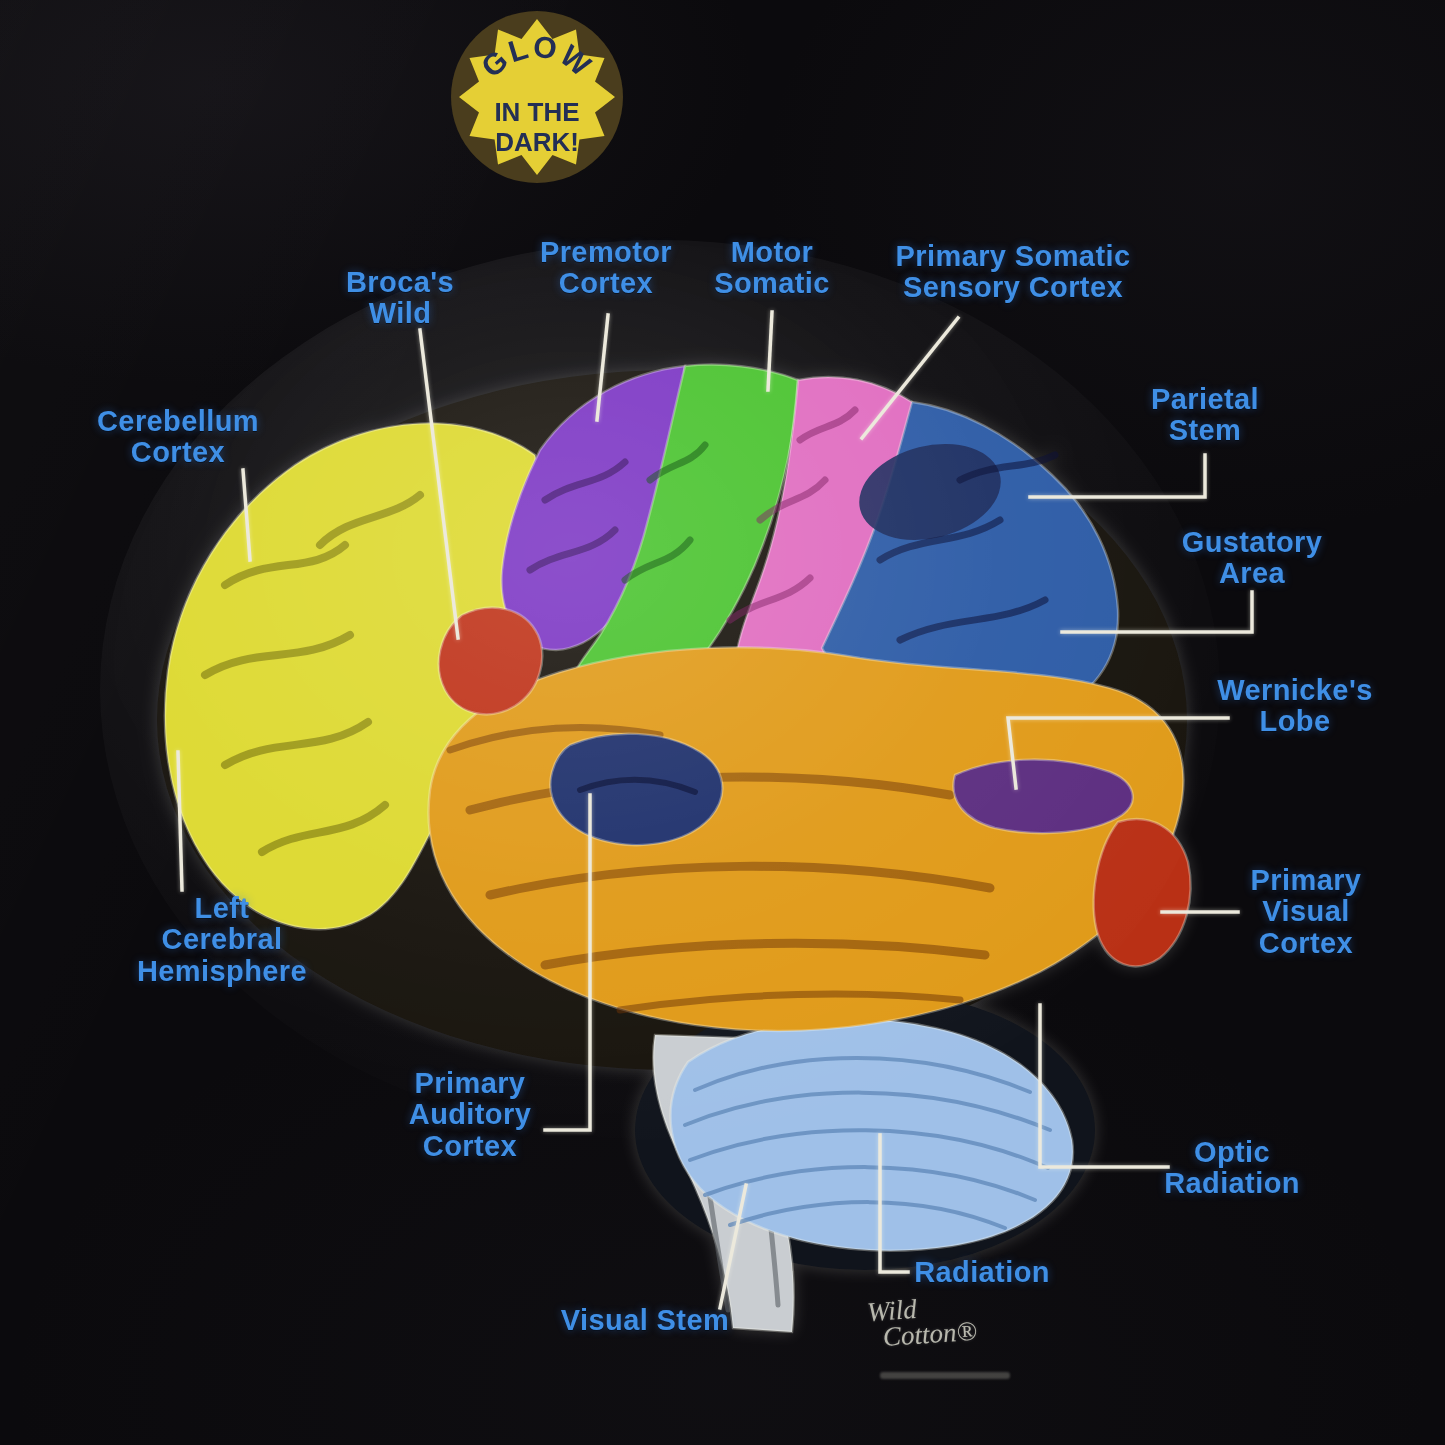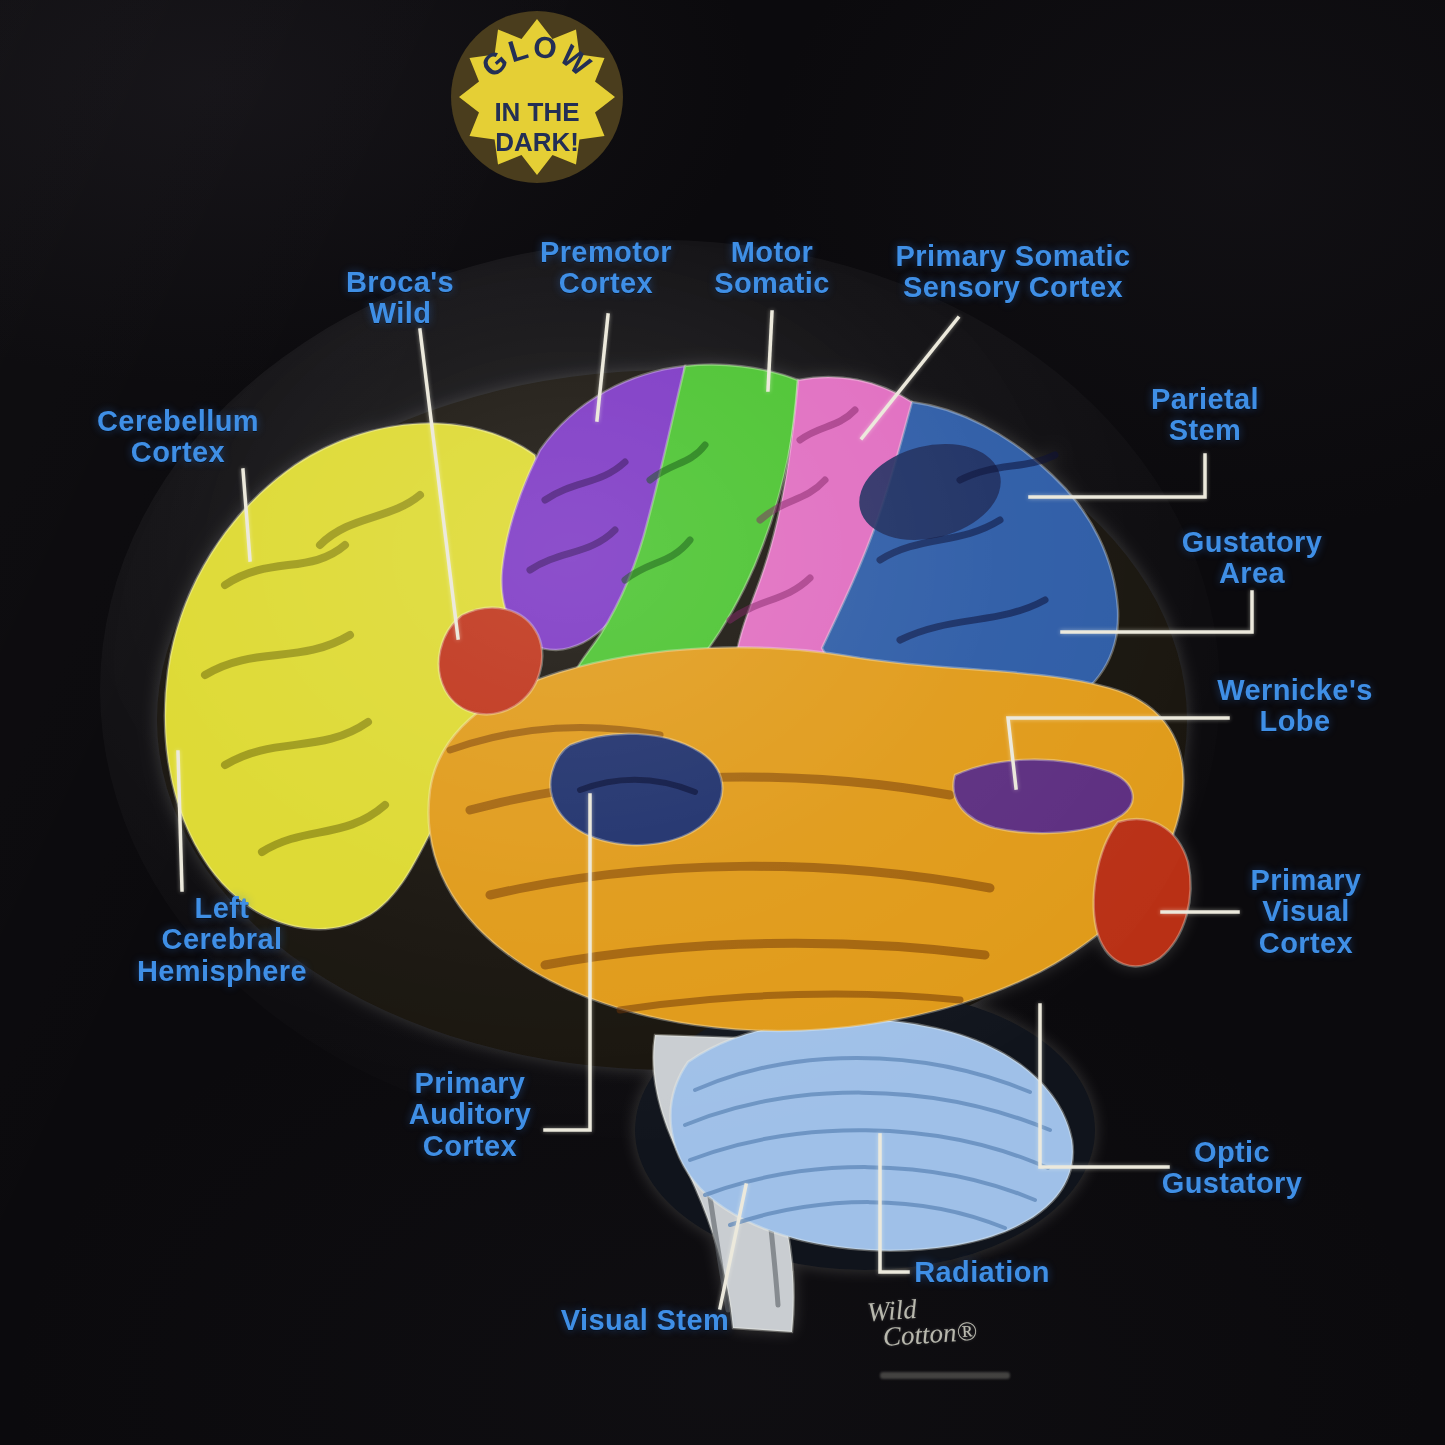--- a/index.html
+++ b/index.html
@@ -186,21 +186,21 @@
   <div class="lbl" style="left:222px;top:940px">Left
 Cerebral
 Hemisphere</div>
   <div class="lbl" style="left:1306px;top:912px">Primary
 Visual
 Cortex</div>
   <div class="lbl" style="left:470px;top:1115px">Primary
 Auditory
 Cortex</div>
   <div class="lbl" style="left:1232px;top:1168px">Optic
-Gustatory</div>
+Radiation</div>
   <div class="lbl" style="left:982px;top:1273px">Radiation</div>
   <div class="lbl" style="left:645px;top:1321px">Visual Stem</div>
 
   <div class="brand" style="left:922px;top:1322px">
     <span>Wild</span>
     <span class="l2">Cotton®</span>
   </div>
   <div class="microprint"></div>
 
 </div>

